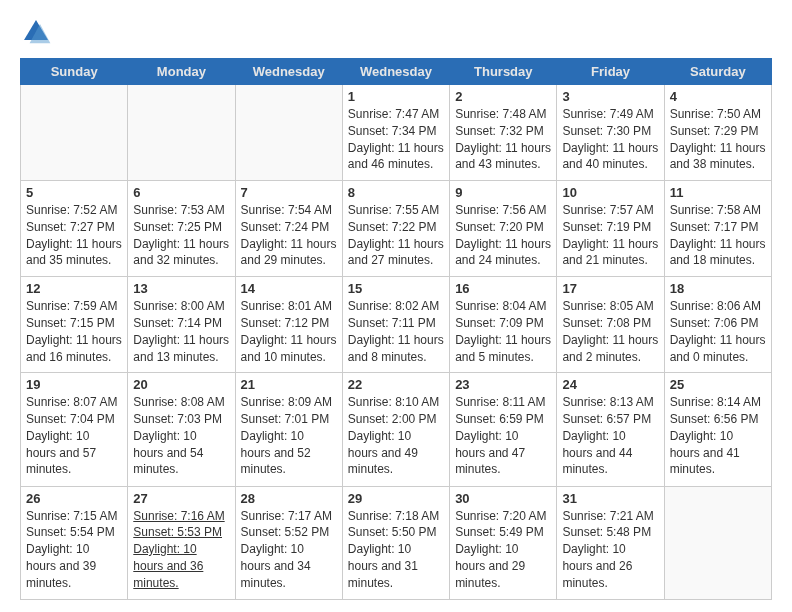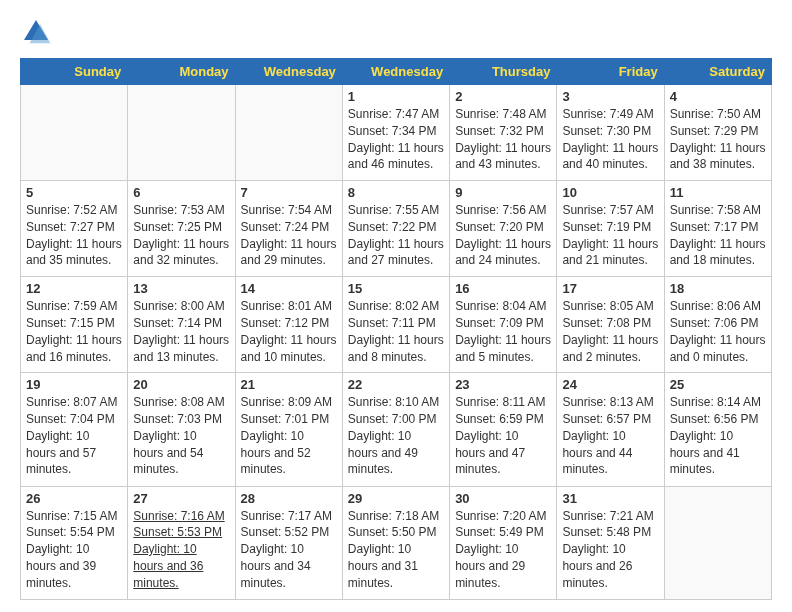--- a/index.html
+++ b/index.html
@@ -63,22 +63,22 @@
     }
     .calendar {
       flex: 1;
       border: 1px solid #ccc;
       border-collapse: collapse;
       width: 100%;
       table-layout: fixed;
     }
     .calendar th {
       background-color: #2a6db5;
-      color: #fde047;
-      text-align: right;
+      color: #e5e5e5;
+      text-align: center;
       padding: 5px 6px;
       font-size: 13px;
       font-weight: bold;
       border: 1px solid #2a6db5;
     }
     .calendar td {
       border: 1px solid #ccc;
       vertical-align: top;
       padding: 4px 5px;
       font-size: 10px;
@@ -268,21 +268,21 @@
           </td>
           <td>
             <span class="day-num">21</span>
             <div class="day-info" style="white-space: pre-line;">Sunrise: 8:09 AM
 Sunset: 7:01 PM
 Daylight: 10 hours and 52 minutes.</div>
           </td>
           <td>
             <span class="day-num">22</span>
             <div class="day-info" style="white-space: pre-line;">Sunrise: 8:10 AM
-Sunset: 7:00 PM
+Sunset: 2:00 PM
 Daylight: 10 hours and 49 minutes.</div>
           </td>
           <td>
             <span class="day-num">23</span>
             <div class="day-info" style="white-space: pre-line;">Sunrise: 8:11 AM
 Sunset: 6:59 PM
 Daylight: 10 hours and 47 minutes.</div>
           </td>
           <td>
             <span class="day-num">24</span>

